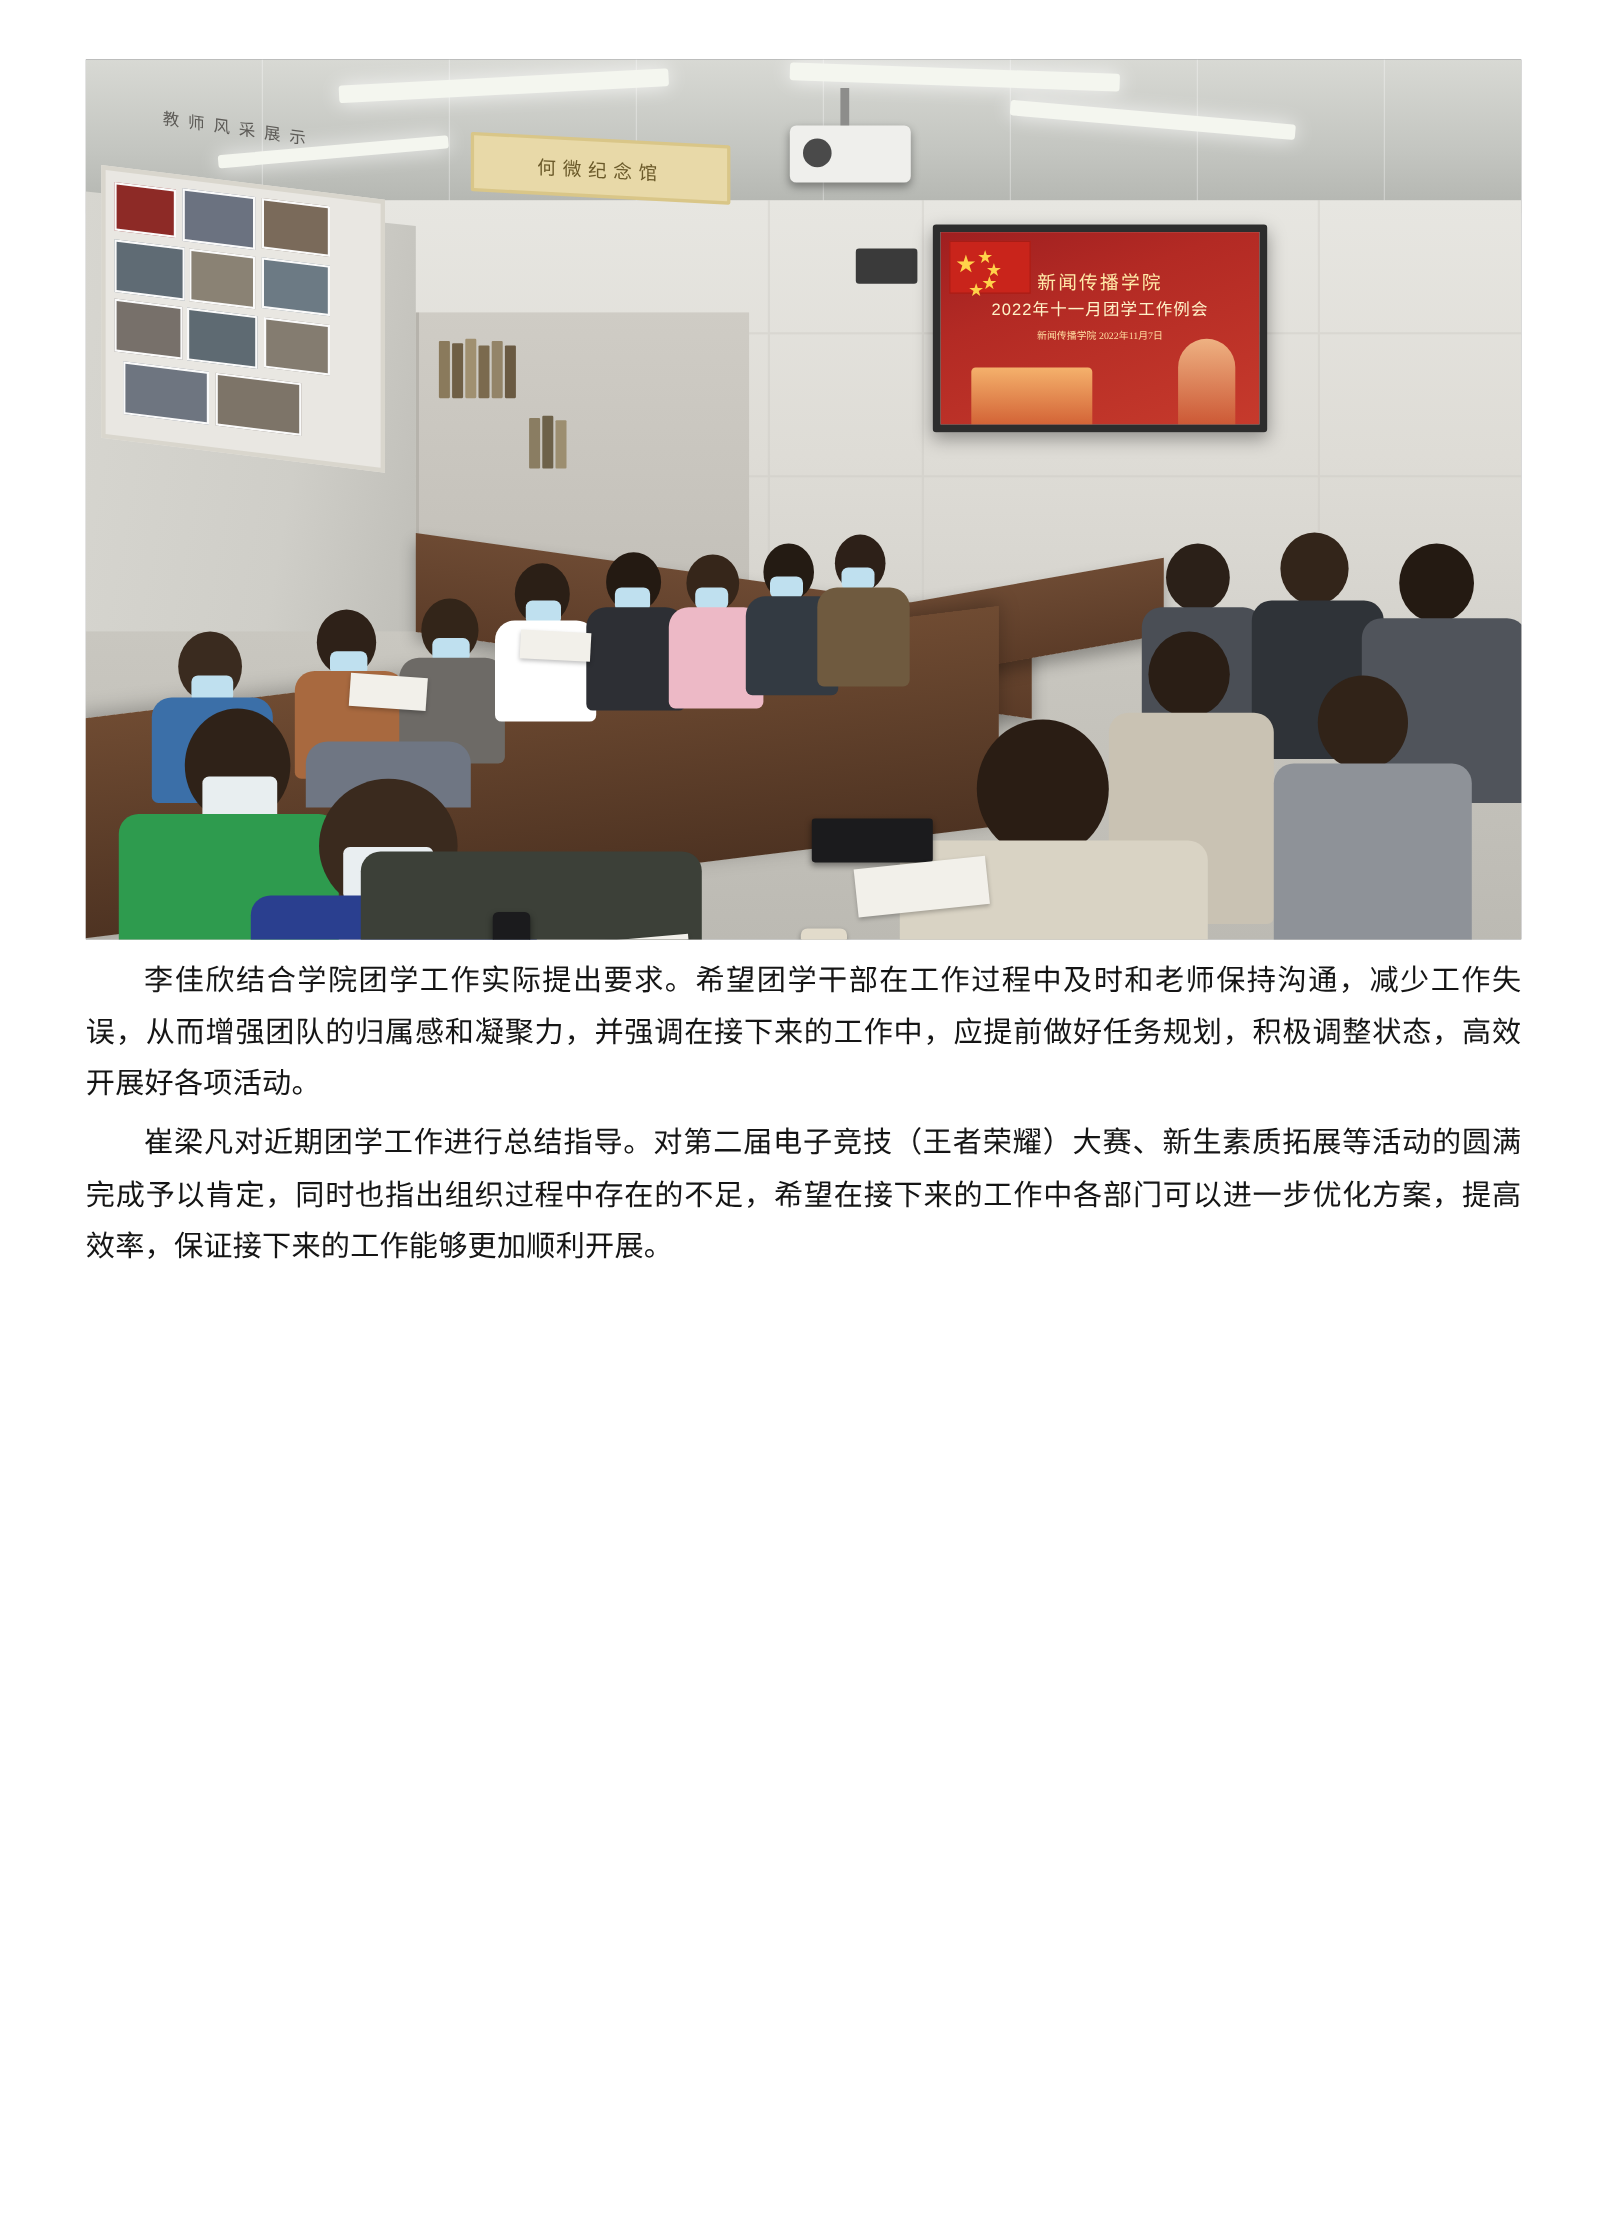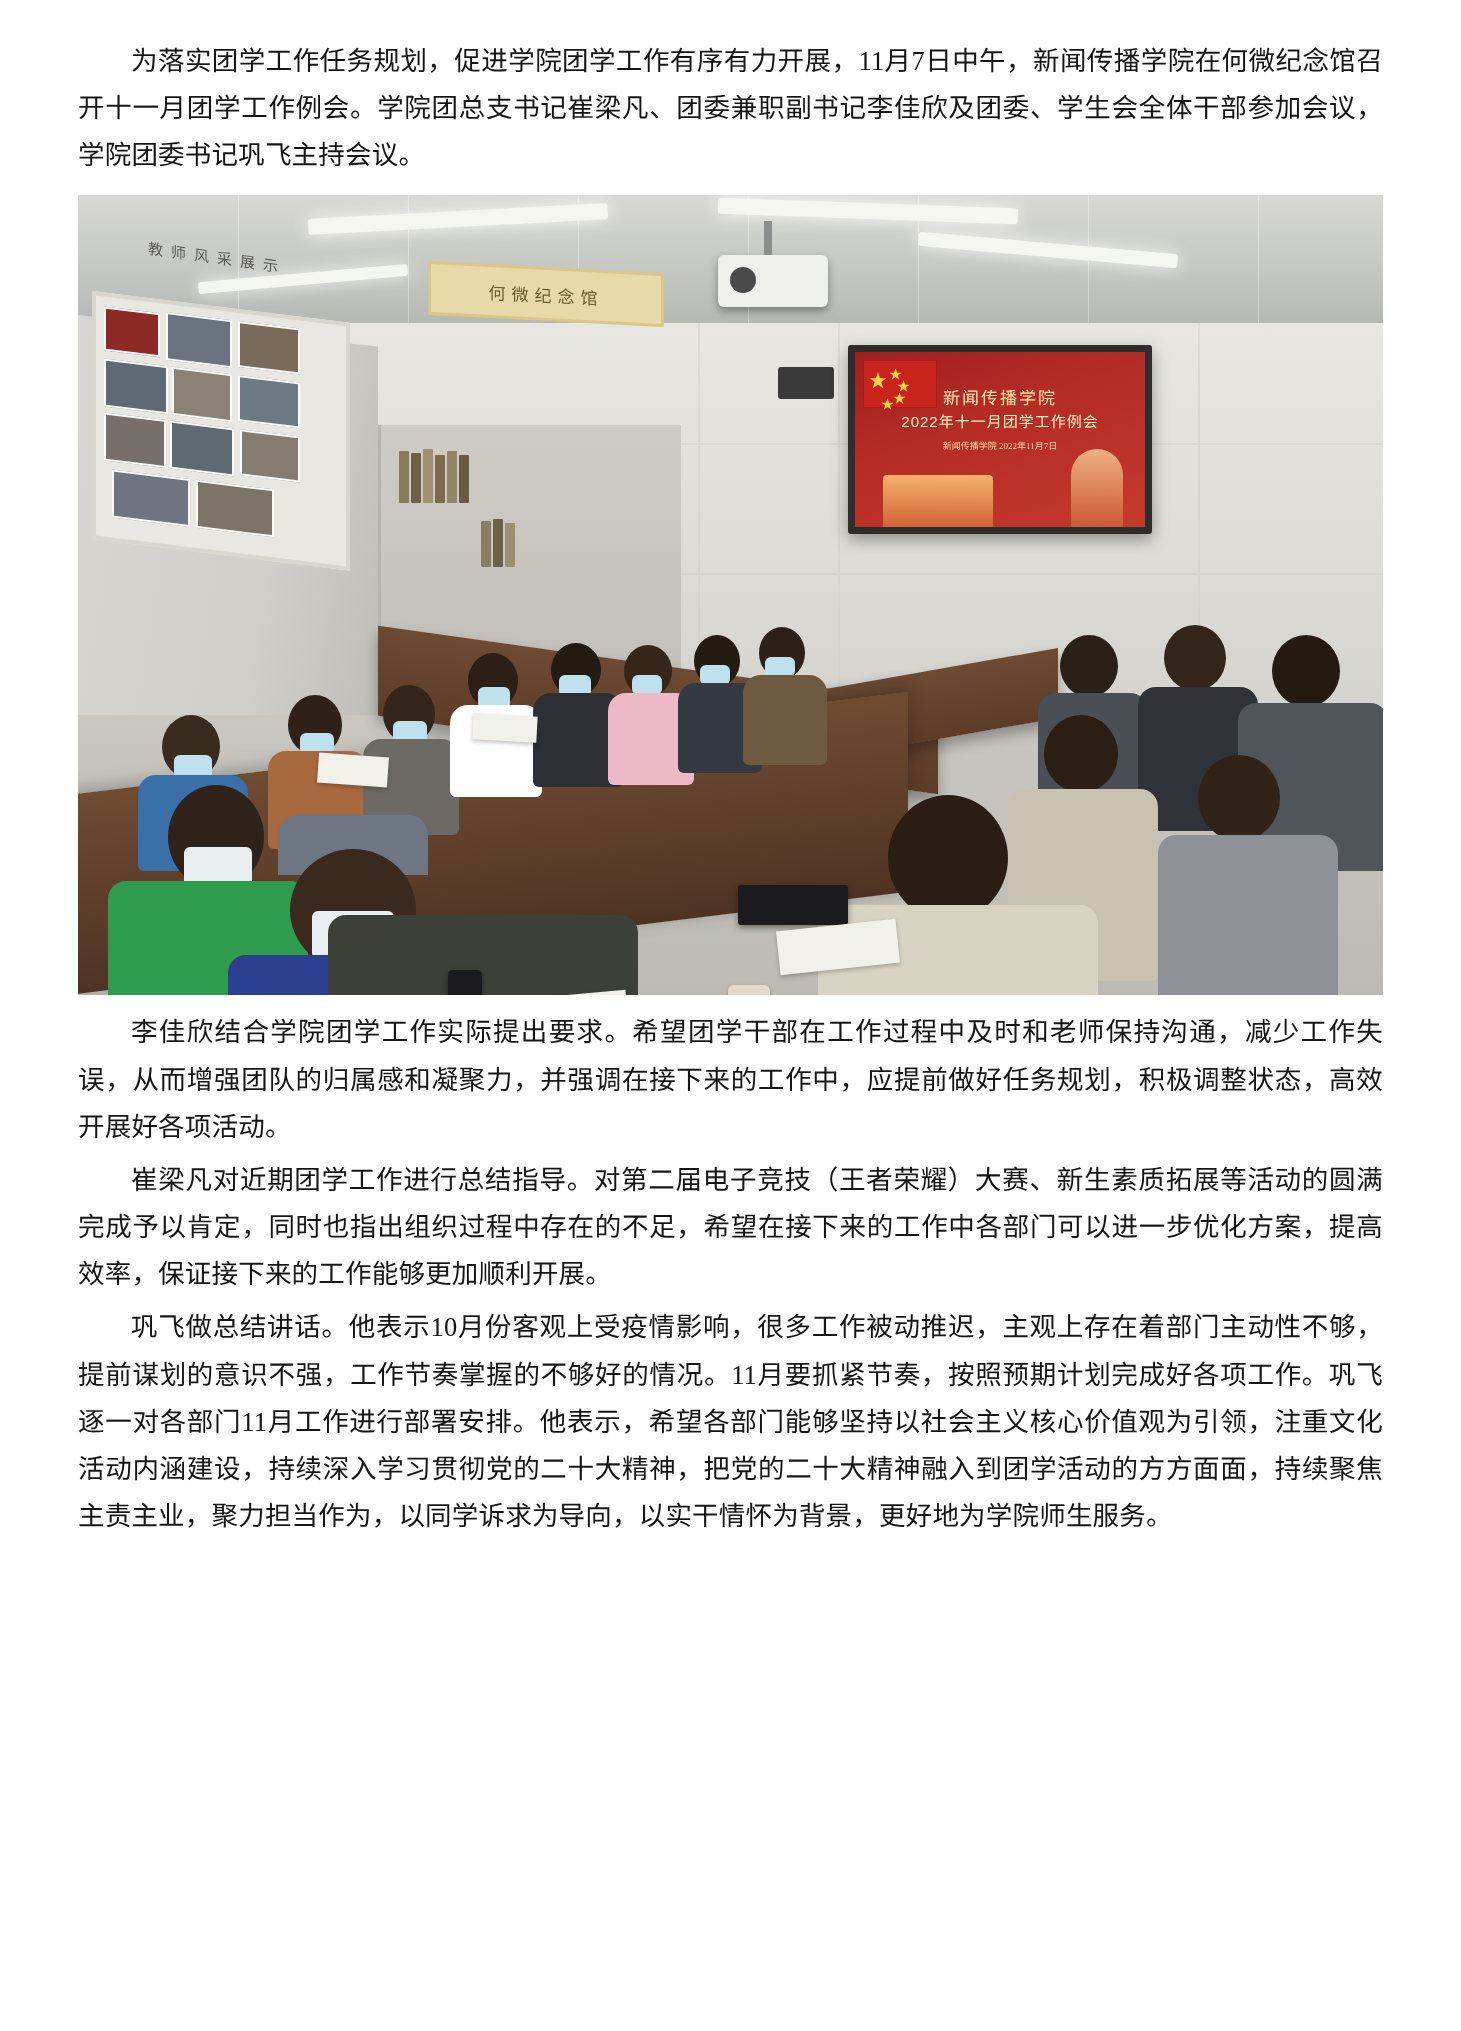--- a/index.html
+++ b/index.html
@@ -169,21 +169,20 @@
     position:absolute; width: 86px; height: 34px; background:#1b1b1d; border-radius:3px;
     box-shadow: 0 3px 6px rgba(0,0,0,.4);
   }
   .paper { position:absolute; background:#f2f0ea; box-shadow:0 2px 4px rgba(0,0,0,.25); }
 </style>
 </head>
 <body>
 
 <div class="page">
 
-  <p class="para">为落实团学工作任务规划，促进学院团学工作有序有力开展，11月7日中午，新闻传播学院在何微纪念馆召开十一月团学工作例会。学院团总支书记崔梁凡、团委兼职副书记李佳欣及团委、学生会全体干部参加会议，学院团委书记巩飞主持会议。</p>
 
   <div class="figure">
     <div class="photo">
 
       <div class="ceiling">
         <div class="tile" style="left:160px"></div>
         <div class="tile" style="left:330px"></div>
         <div class="tile" style="left:500px"></div>
         <div class="tile" style="left:670px"></div>
         <div class="tile" style="left:840px"></div>
@@ -348,15 +347,14 @@
       <div class="paper" style="left:240px;top:560px;width:70px;height:30px;transform:rotate(4deg)"></div>
       <div class="paper" style="left:395px;top:520px;width:64px;height:26px;transform:rotate(3deg)"></div>
       <div class="laptop" style="left:370px;top:775px;width:34px;height:56px;border-radius:5px"></div>
       <div class="paper" style="left:650px;top:790px;width:42px;height:34px;background:#e2dbcb;border-radius:6px"></div>
 
     </div>
   </div>
 
   <p class="para">李佳欣结合学院团学工作实际提出要求。希望团学干部在工作过程中及时和老师保持沟通，减少工作失误，从而增强团队的归属感和凝聚力，并强调在接下来的工作中，应提前做好任务规划，积极调整状态，高效开展好各项活动。</p>
   <p class="para">崔梁凡对近期团学工作进行总结指导。对第二届电子竞技（王者荣耀）大赛、新生素质拓展等活动的圆满完成予以肯定，同时也指出组织过程中存在的不足，希望在接下来的工作中各部门可以进一步优化方案，提高效率，保证接下来的工作能够更加顺利开展。</p>
-  <p class="para">巩飞做总结讲话。他表示10月份客观上受疫情影响，很多工作被动推迟，主观上存在着部门主动性不够，提前谋划的意识不强，工作节奏掌握的不够好的情况。11月要抓紧节奏，按照预期计划完成好各项工作。巩飞逐一对各部门11月工作进行部署安排。他表示，希望各部门能够坚持以社会主义核心价值观为引领，注重文化活动内涵建设，持续深入学习贯彻党的二十大精神，把党的二十大精神融入到团学活动的方方面面，持续聚焦主责主业，聚力担当作为，以同学诉求为导向，以实干情怀为背景，更好地为学院师生服务。</p>
 
 </div>
 
 </body></html>

